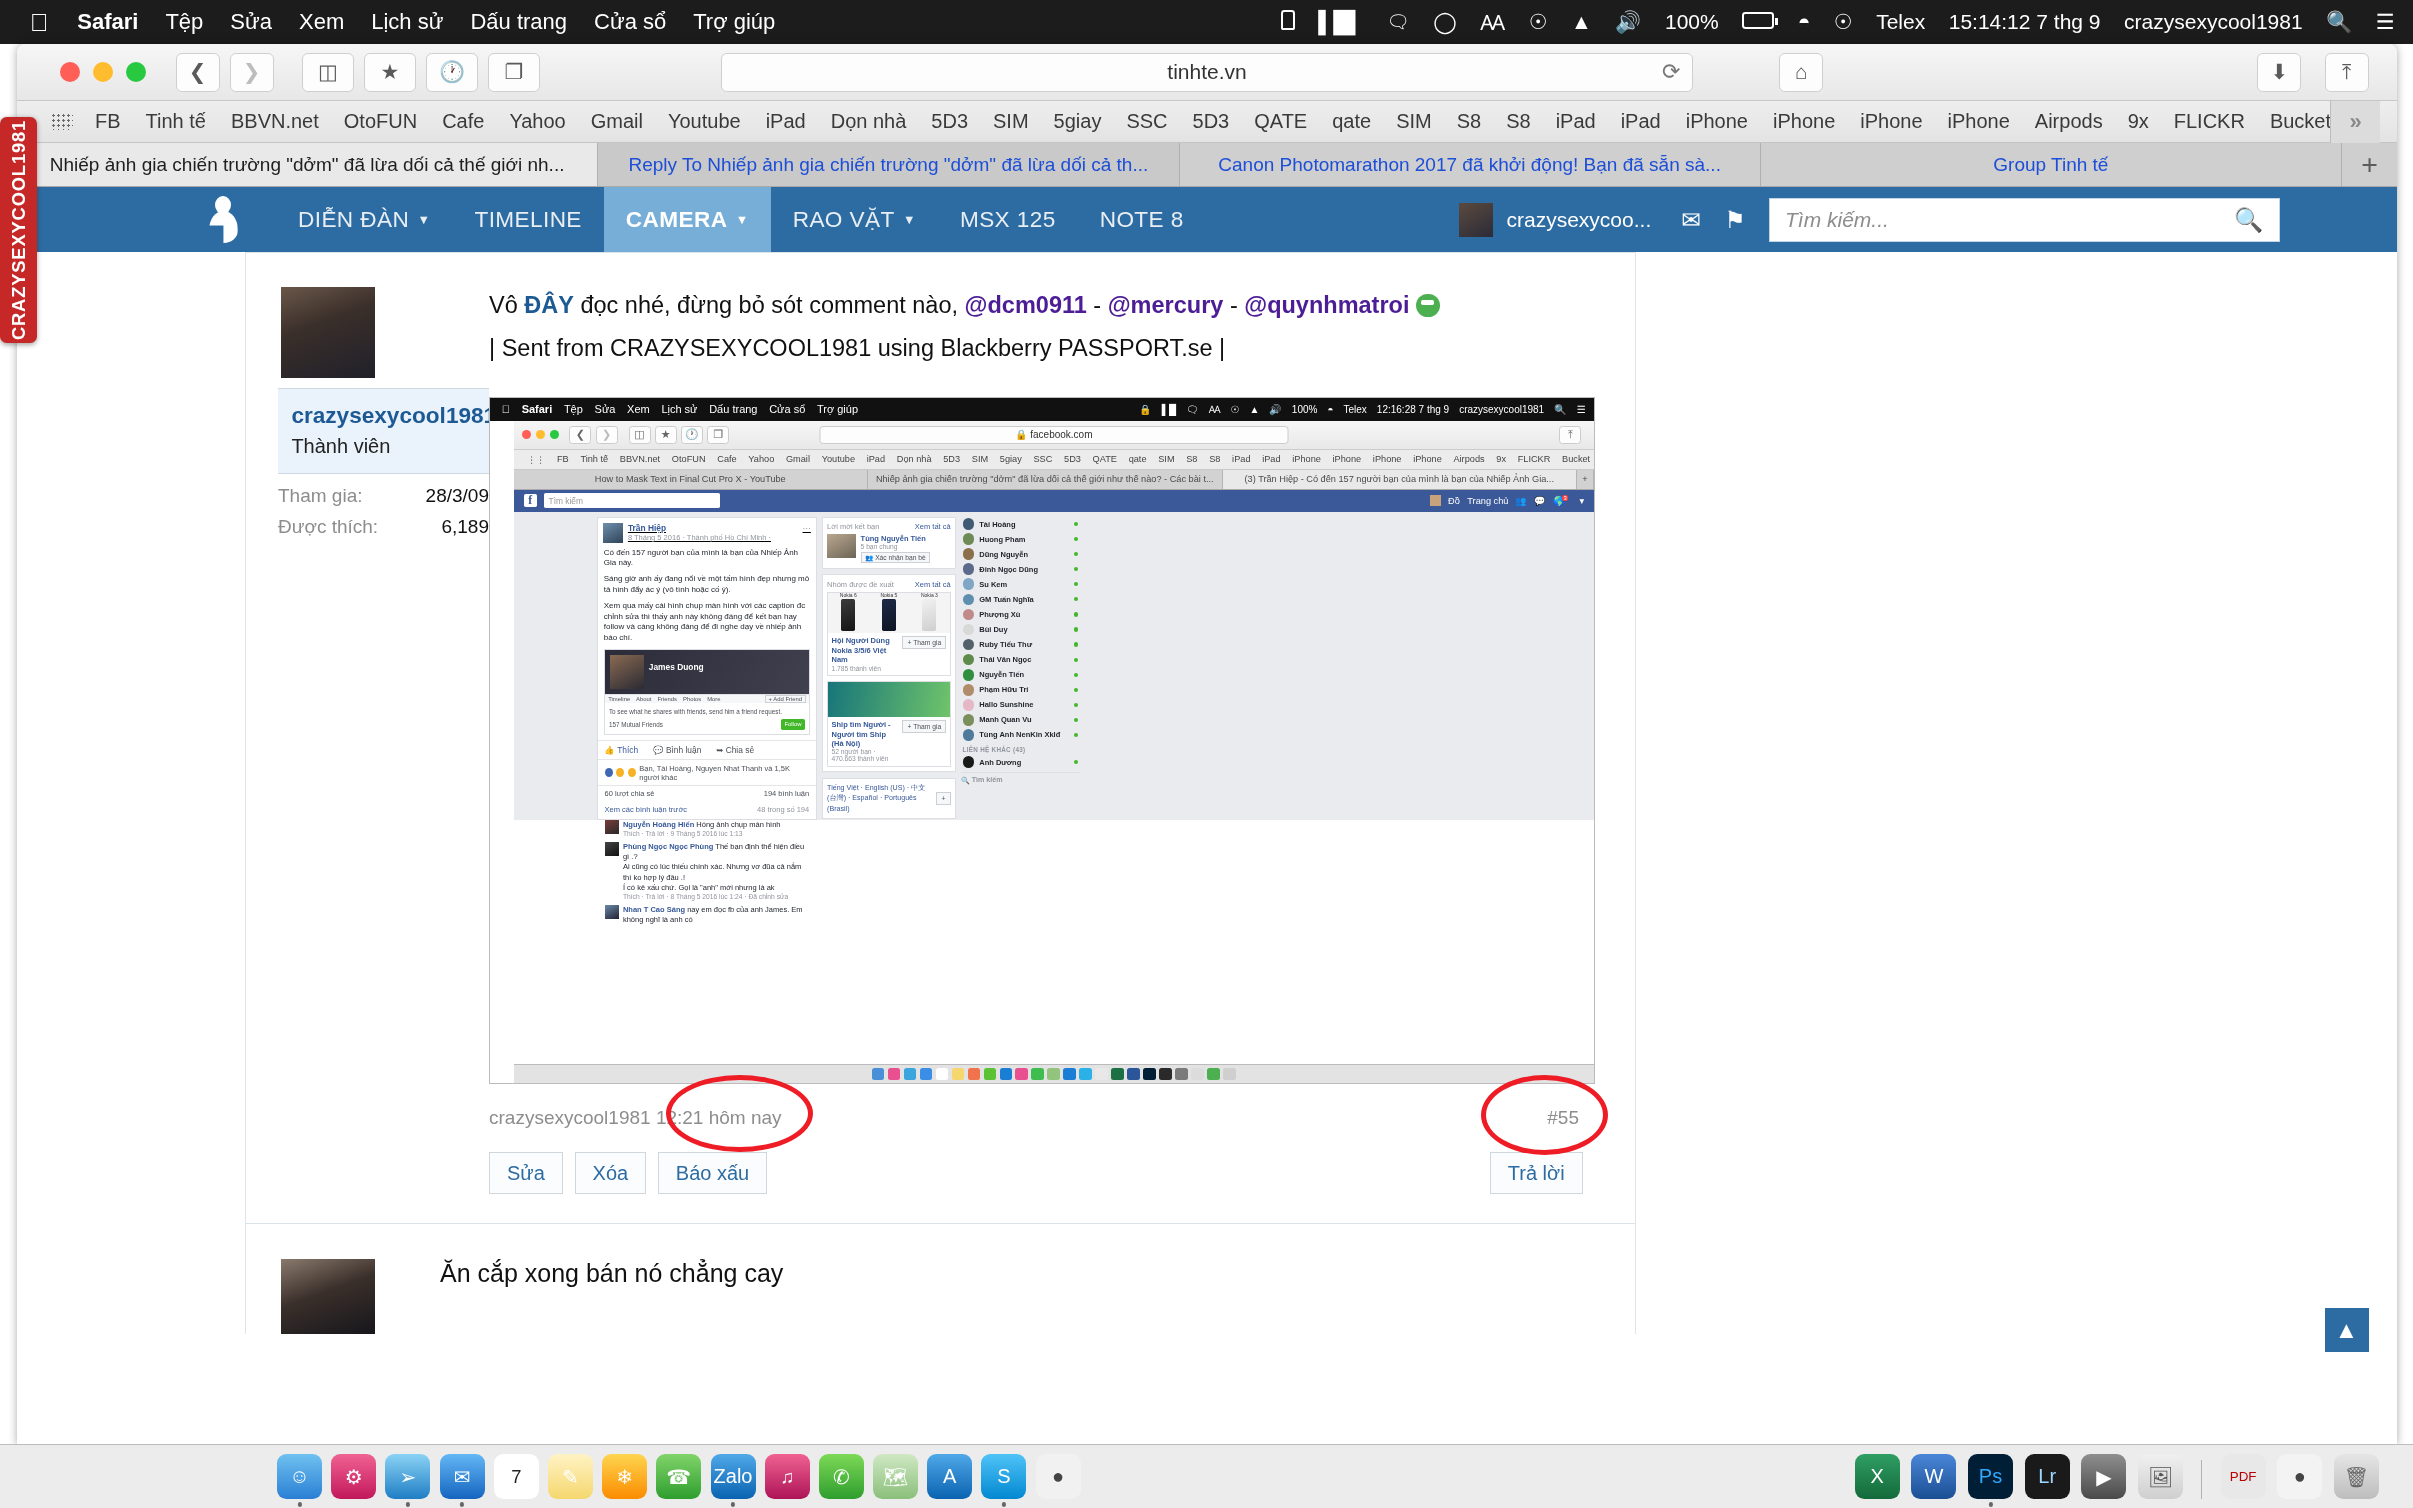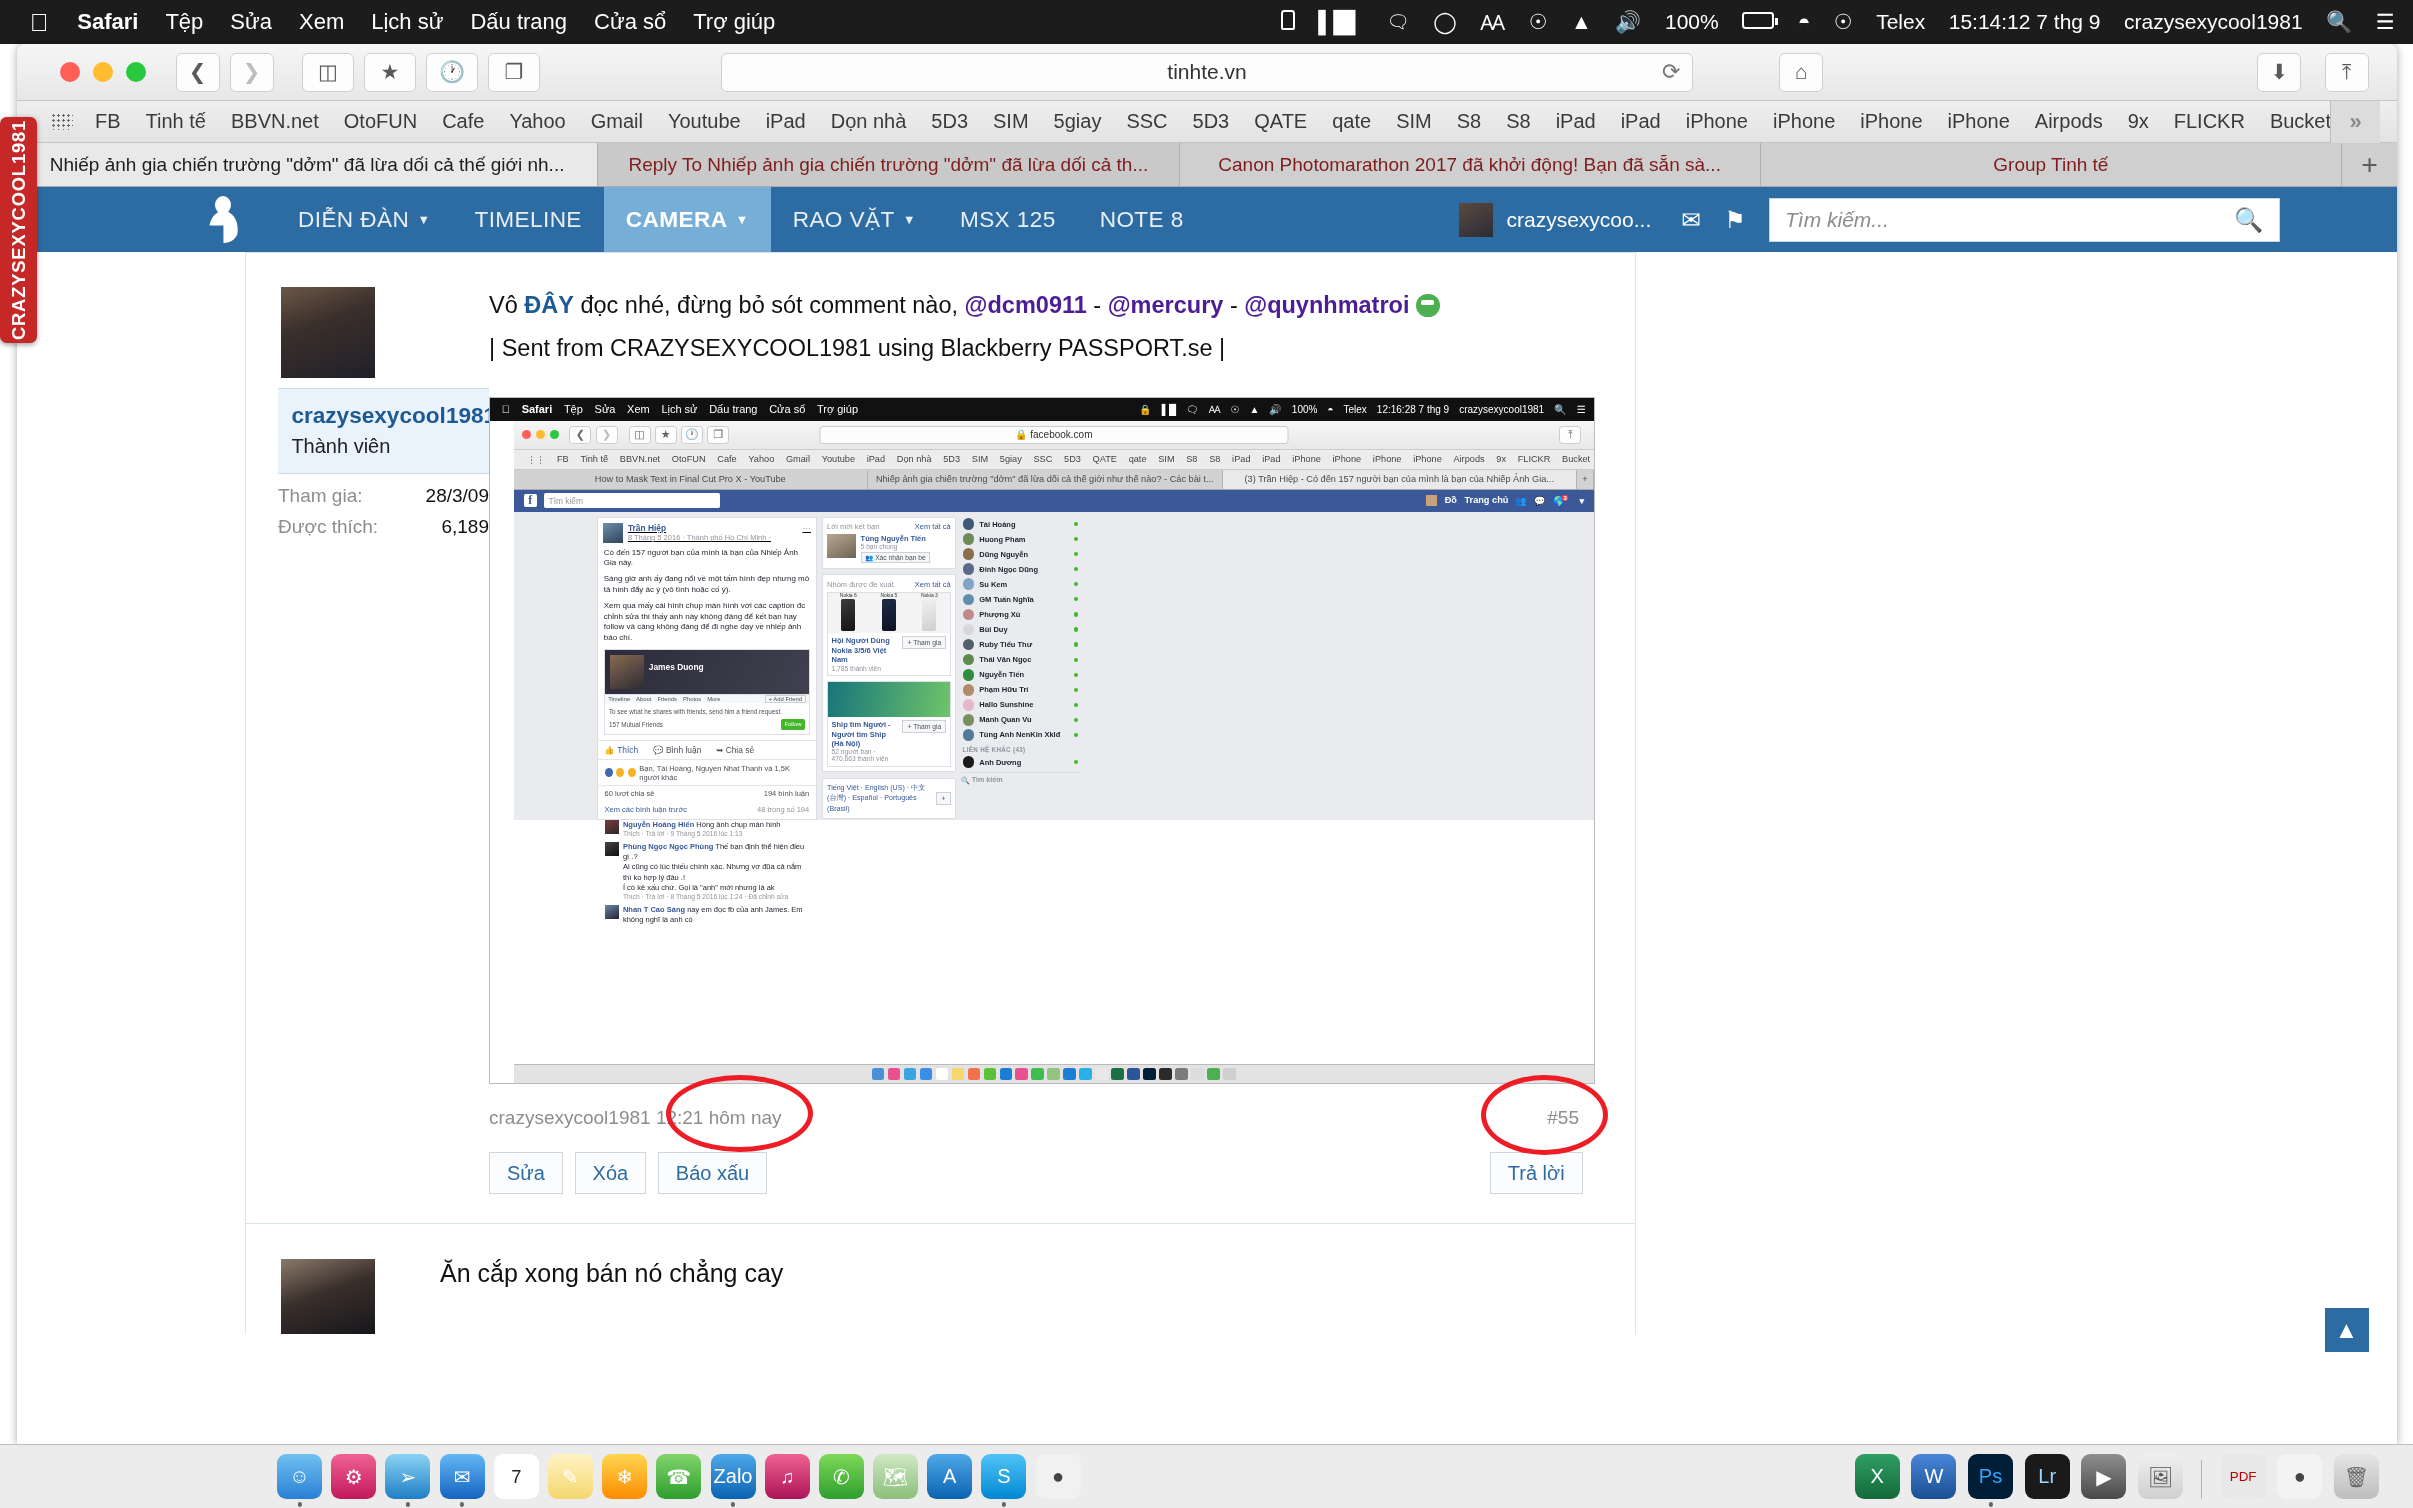--- a/index.html
+++ b/index.html
@@ -61,21 +61,21 @@
   .bookmarks .chev { margin-left:auto; margin-right:23.5px; font-weight:bold; }
   .bm-overflow { position:absolute; right:17px; top:57px; width:50px; height:42px;
     background:#dcdcdc; border-left:0.8px solid #bdbdbd; display:flex;
     align-items:center; justify-content:center; color:#8a8a8a; font-size:22px;
     font-weight:bold; }
 
   
   .tabbar { height:44px; background:#cfcfcf; display:flex; align-items:stretch;
     border-bottom:0.8px solid #a9a9a9; }
   .tab { flex:1 1 0; display:flex; align-items:center; justify-content:center;
-    font-size:19px; color:#7f1d1d; border-right:0.8px solid #b0b0b0;
+    font-size:19px; color:#1d4ed8; border-right:0.8px solid #b0b0b0;
     padding:0 11.7px; white-space:nowrap; overflow:hidden; }
   .tab.active { background:#e9e9e9; color:#1e1e1e; }
   .tab.inactive2 { background:#c9c9c9; }
   .tab-plus { width:55px; display:flex; align-items:center; justify-content:center;
     font-size:28.5px; color:#5c5c5c; }
 
   
   .page { position:relative; height:1257px; background:#fff; overflow:hidden; }
   .navbar { height:65px; background:#2d6ca2; display:flex; align-items:center;
     padding-left:188px; position:relative; }
@@ -156,21 +156,21 @@
   .s-tab{flex:1;display:flex;align-items:center;justify-content:center;font-size:9.2px;
     color:#4a4a4a;border-right:0.8px solid #b4b4b4;padding:0 6.7px;white-space:nowrap;
     overflow:hidden;}
   .s-tab.on{background:#e9e9e9;}
   .s-fbnav{height:22px;background:#3b5998;display:flex;align-items:center;padding:0 10px;}
   .s-fblogo{width:13.4px;height:13.4px;background:#fff;color:#3b5998;font-weight:bold;
     font-size:11.7px;display:flex;align-items:center;justify-content:center;
     border-radius:1.7px;margin-right:6.7px;font-family:"Liberation Serif",serif;}
   .s-fbsearch{width:176px;height:14.2px;background:#fff;border-radius:1.7px;font-size:8.4px;
     color:#999;display:flex;align-items:center;padding:0 5px;}
-  .s-fbnav .nr{margin-left:auto;display:flex;align-items:flex-start;gap:7.5px;color:#fff;font-size:9.2px;font-weight:bold;}
+  .s-fbnav .nr{margin-left:auto;display:flex;align-items:flex-end;gap:7.5px;color:#fff;font-size:9.2px;}
   .s-badge{background:#fa3e3e;color:#fff;font-size:5.9px;border-radius:2.5px;padding:0 1.7px;
     position:relative;top:-4.2px;left:-3.4px;}
   .s-body{display:flex;height:308px;background:#e9ebee;}
   .s-col-left{width:80px;}
   .s-feed{width:220px;margin:5px 0 0 3.4px;background:#fff;border:0.8px solid #dcdee3;}
   .s-post-head{display:flex;padding:5px;text-decoration:underline;}
   .s-av{width:20px;height:20px;background:linear-gradient(150deg,#6f8fae,#2e4457);margin-right:5px;}
   .s-pname{color:#365899;font-weight:bold;font-size:8.4px;}
   .s-pmeta{color:#90949c;font-size:7.5px;margin-top:0.8px;}
   .s-ptext{font-size:8px;color:#1d2129;line-height:1.35;padding:0 5.9px 5px 5.9px;}

